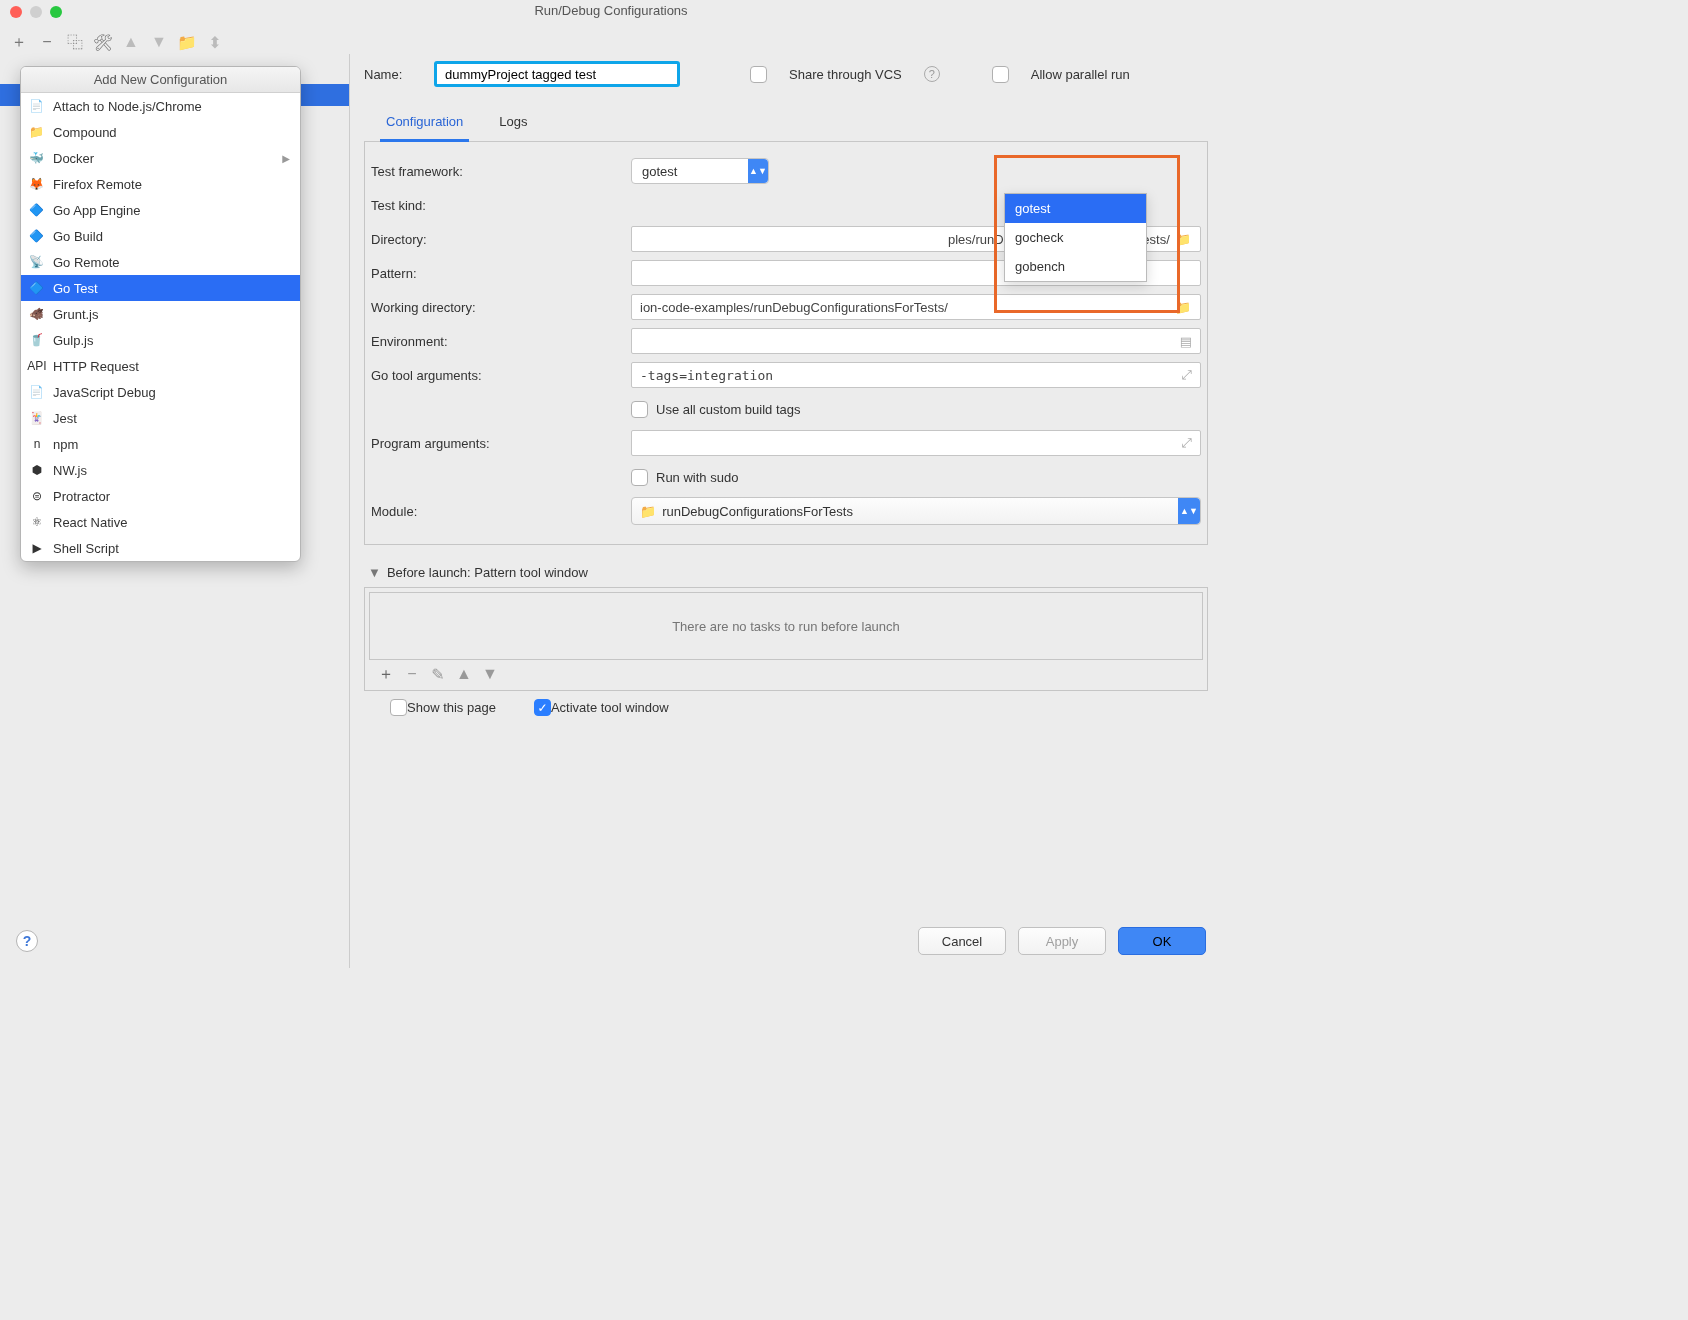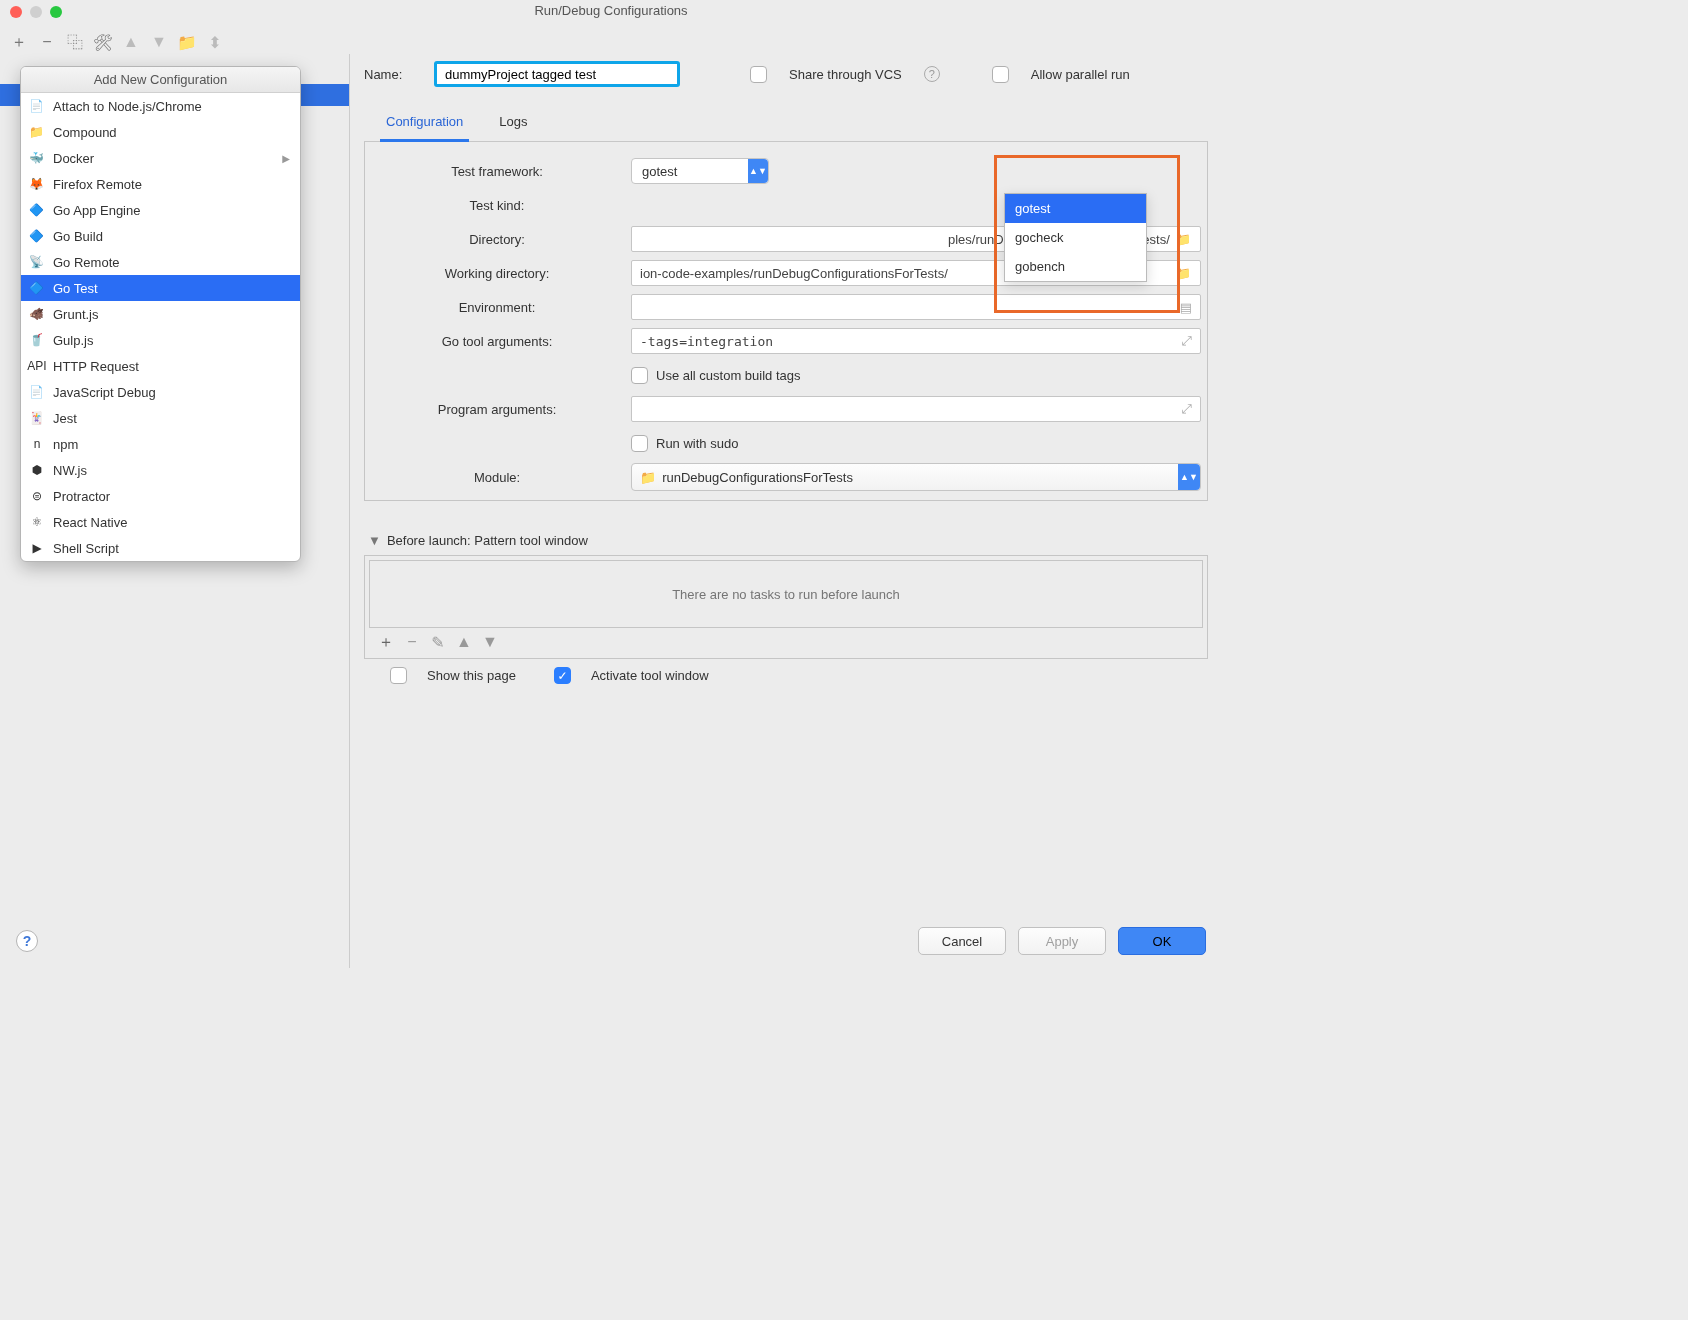--- a/index.html
+++ b/index.html
@@ -91,25 +91,24 @@
 }
 .tabs {
   display: flex; gap: 24px;
   margin-top: 18px;
   border-bottom: 1px solid #c7c7c7;
   padding-left: 16px;
 }
 .tab { padding: 4px 6px 10px; cursor: pointer; color:#333;}
 .tab.active { color: #2965d6; border-bottom: 3px solid #2b77ec; margin-bottom:-1px;}
 .form-area {
-  padding: 12px 6px 6px 6px;
+  padding: 12px 6px 16px 6px;
   border: 1px solid #c5c5c5;
   border-top: none;
-  margin-bottom: 24px;
-  text-align: center;
+  margin-bottom: 12px;
 }
 .form-row {
   display: flex; align-items: center;
   min-height: 34px;
   gap: 8px;
 }
 .flabel { width: 252px; font-size:13px;}
 .finput {
   flex: 1;
   height: 26px;
@@ -185,21 +184,21 @@
   margin: 2px 10px 6px;
   display:flex; align-items:center; justify-content:center;
   color:#757575; font-size:13px;
 }
 .bl-toolbar {
   height: 24px; display:flex; align-items:center; gap:4px;
   padding-left: 10px;
 }
 .bl-toolbar .tb-icon { color:#999;}
 .chk-row { display:flex; align-items:center; gap:22px; margin-top:8px; padding-left:10px;}
-.chk-wrap { display:flex; align-items:center; gap:20px;padding-left:16px;}
+.chk-wrap { display:flex; align-items:center; gap:0;padding-left:16px;}
 .footer {
   position:absolute; left:0; right:0; bottom:0;
   height: 54px; display:flex; align-items:center;
   padding: 0 16px;
 }
 .help-btn {
   width:22px; height:22px; border-radius:50%;
   border:1px solid #b5b5b5; color:#3f78d8;
   display:flex; align-items:center; justify-content:center;
   font-weight:bold; font-size:14px;
@@ -316,20 +315,24 @@
         <span class="flabel">Test kind:</span>
       </div>
       <div class="form-row">
         <span class="flabel">Directory:</span>
         <div class="finput">
           <span style="margin-left:auto;">ples/runDebugConfigurationsForTests/</span>
           <span class="endicon" style="margin-left:6px;">📁</span>
         </div>
       </div>
       <div class="form-row">
+        <span class="flabel">Pattern:</span>
+        <div class="finput"></div>
+      </div>
+      <div class="form-row">
         <span class="flabel">Working directory:</span>
         <div class="finput">
           <span>ion-code-examples/runDebugConfigurationsForTests/</span>
           <span class="endicon">📁</span>
         </div>
       </div>
       <div class="form-row">
         <span class="flabel">Environment:</span>
         <div class="finput">
           <span class="endicon">▤</span>

